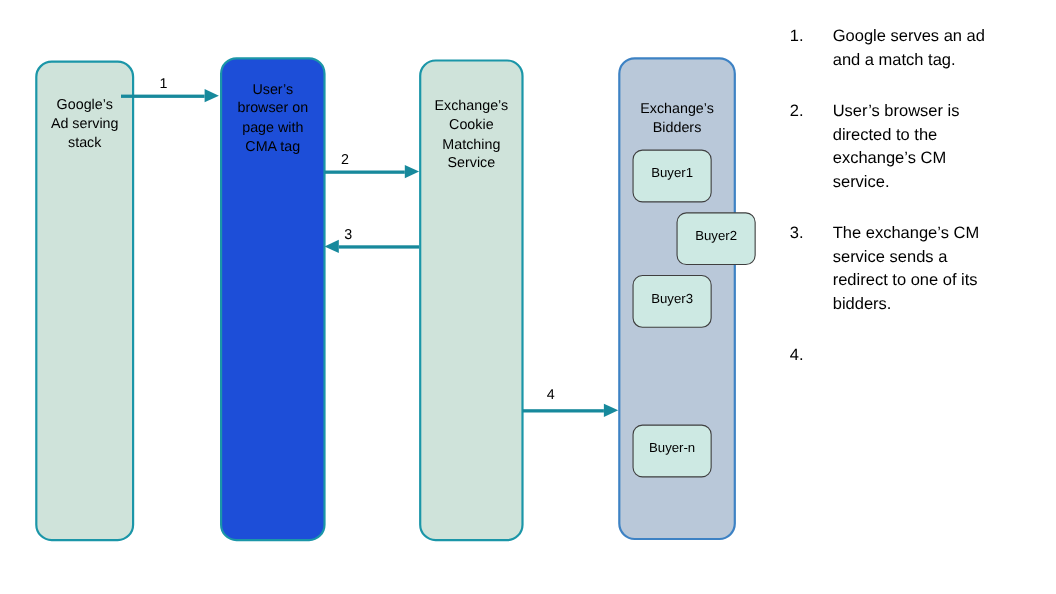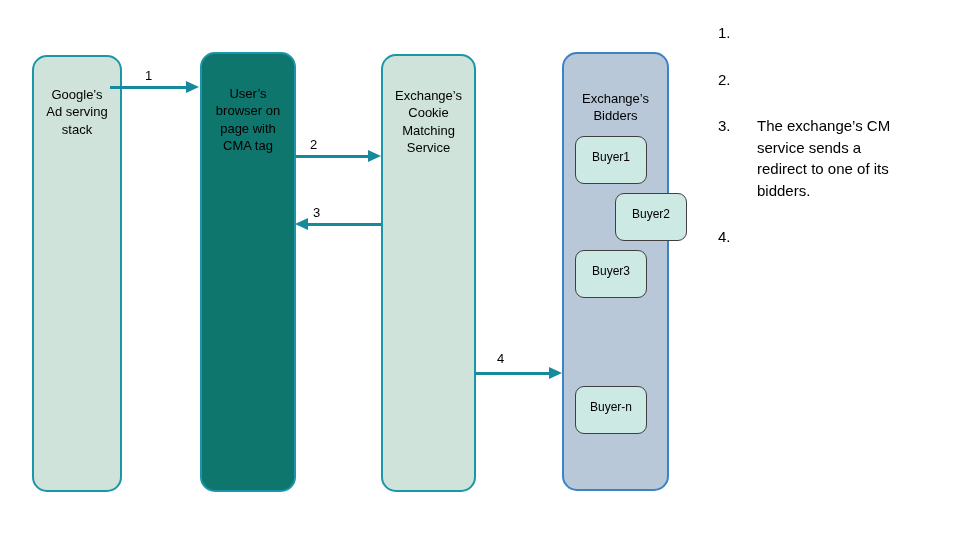--- a/index.html
+++ b/index.html
@@ -16,21 +16,21 @@
     position: absolute;
     box-sizing: border-box;
     border: 2px solid #1b96a8;
     border-radius: 15px;
     text-align: center;
     font-size: 13px;
     line-height: 1.35;
     white-space: pre-line;
   }
   #node-google  { left: 20px;  top: 55px; width: 90px;  height: 437px; background: #cfe3da; padding-top: 11px; margin-left: 12px; }
-  #node-browser { left: 200px; top: 52px; width: 96px;  height: 440px; background: #0f766e; padding-top: 13px; }
+  #node-browser { left: 200px; top: 52px; width: 96px;  height: 440px; background: #1d4ed8; }
   #node-cm      { left: 381px; top: 54px; width: 95px;  height: 438px; background: #cfe3da; padding-top: 13px; }
   #node-bidders { left: 562px; top: 52px; width: 107px; height: 439px; background: #b9c8d9; border-color: #3d82c4; padding-top: 18px; }
   .buyer {
     position: absolute;
     left: 575px;
     width: 72px;
     height: 48px;
     box-sizing: border-box;
     background: #cde9e3;
     border: 1.5px solid #3f3f3f;
@@ -132,23 +132,29 @@
   </div>
 
   <div class="arrow-label" id="arrow-label-1">1</div>
   <div class="arrow-label" id="arrow-label-2">2</div>
   <div class="arrow-label" id="arrow-label-3">3</div>
   <div class="arrow-label" id="arrow-label-4">4</div>
 
   <div class="steps">
     <div class="step">
       <span class="step-num">1.</span>
+      <span class="step-text">Google serves an ad
+and a match tag.</span>
     </div>
     <div class="step">
       <span class="step-num">2.</span>
+      <span class="step-text">User’s browser is
+directed to the
+exchange’s CM
+service.</span>
     </div>
     <div class="step">
       <span class="step-num">3.</span>
       <span class="step-text">The exchange’s CM
 service sends a
 redirect to one of its
 bidders.</span>
     </div>
     <div class="step">
       <span class="step-num">4.</span>

